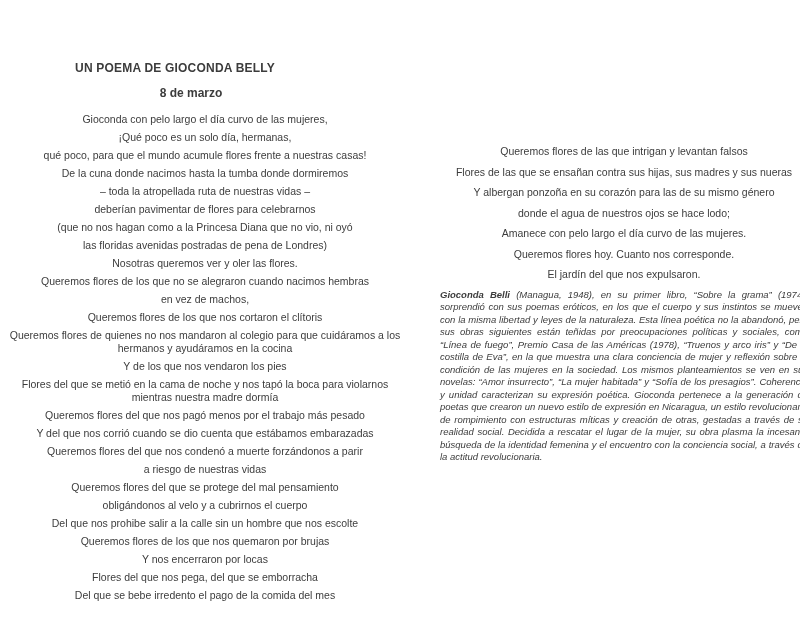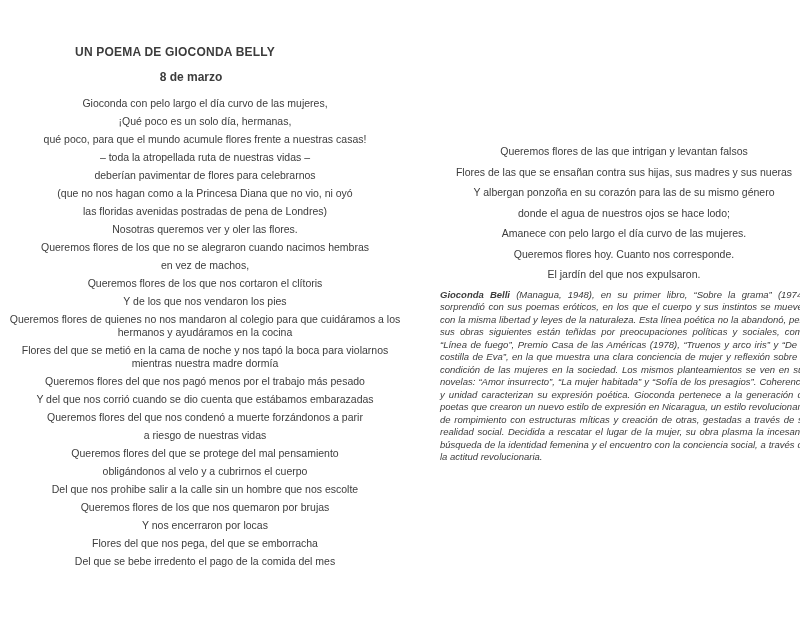--- a/index.html
+++ b/index.html
@@ -15,21 +15,21 @@
   .canvas { position: absolute; inset: 0; background: #ffffff; }
 
   
   .page-left {
     position: absolute;
     left: 0;
     top: 45px;
     width: 410px;
     text-align: center;
   }
-  .title-block { margin: 0 60px 0 0; }
+  .title-block { margin: 16px 60px 0 0; }
   .doc-title {
     font-size: 12px;
     font-weight: bold;
     line-height: 14px;
     margin: 0 0 11px 0;
     letter-spacing: 0.2px;
   }
   .doc-subtitle {
     font-size: 12px;
     font-weight: bold;
@@ -70,31 +70,32 @@
 
   <section class="page-left">
     <header class="title-block">
       <h1 class="doc-title">UN POEMA DE GIOCONDA BELLY</h1>
       <h2 class="doc-subtitle">8 de marzo</h2>
     </header>
     <div class="poem">
         <p class="poem-line">Gioconda con pelo largo el día curvo de las mujeres,</p>
         <p class="poem-line">¡Qué poco es un solo día, hermanas,</p>
         <p class="poem-line">qué poco, para que el mundo acumule flores frente a nuestras casas!</p>
+        <p class="poem-line">De la cuna donde nacimos hasta la tumba donde dormiremos</p>
         <p class="poem-line">– toda la atropellada ruta de nuestras vidas –</p>
         <p class="poem-line">deberían pavimentar de flores para celebrarnos</p>
         <p class="poem-line">(que no nos hagan como a la Princesa Diana que no vio, ni oyó</p>
         <p class="poem-line">las floridas avenidas postradas de pena de Londres)</p>
         <p class="poem-line">Nosotras queremos ver y oler las flores.</p>
         <p class="poem-line">Queremos flores de los que no se alegraron cuando nacimos hembras</p>
         <p class="poem-line">en vez de machos,</p>
         <p class="poem-line">Queremos flores de los que nos cortaron el clítoris</p>
-        <p class="poem-line">Y de los que nos vendaron los pies</p>
         <p class="poem-line">Queremos flores de quienes no nos mandaron al colegio para que cuidáramos a los
 hermanos y ayudáramos en la cocina</p>
+        <p class="poem-line">Y de los que nos vendaron los pies</p>
         <p class="poem-line">Flores del que se metió en la cama de noche y nos tapó la boca para violarnos
 mientras nuestra madre dormía</p>
         <p class="poem-line">Queremos flores del que nos pagó menos por el trabajo más pesado</p>
         <p class="poem-line">Y del que nos corrió cuando se dio cuenta que estábamos embarazadas</p>
         <p class="poem-line">Queremos flores del que nos condenó a muerte forzándonos a parir</p>
         <p class="poem-line">a riesgo de nuestras vidas</p>
         <p class="poem-line">Queremos flores del que se protege del mal pensamiento</p>
         <p class="poem-line">obligándonos al velo y a cubrirnos el cuerpo</p>
         <p class="poem-line">Del que nos prohibe salir a la calle sin un hombre que nos escolte</p>
         <p class="poem-line">Queremos flores de los que nos quemaron por brujas</p>

